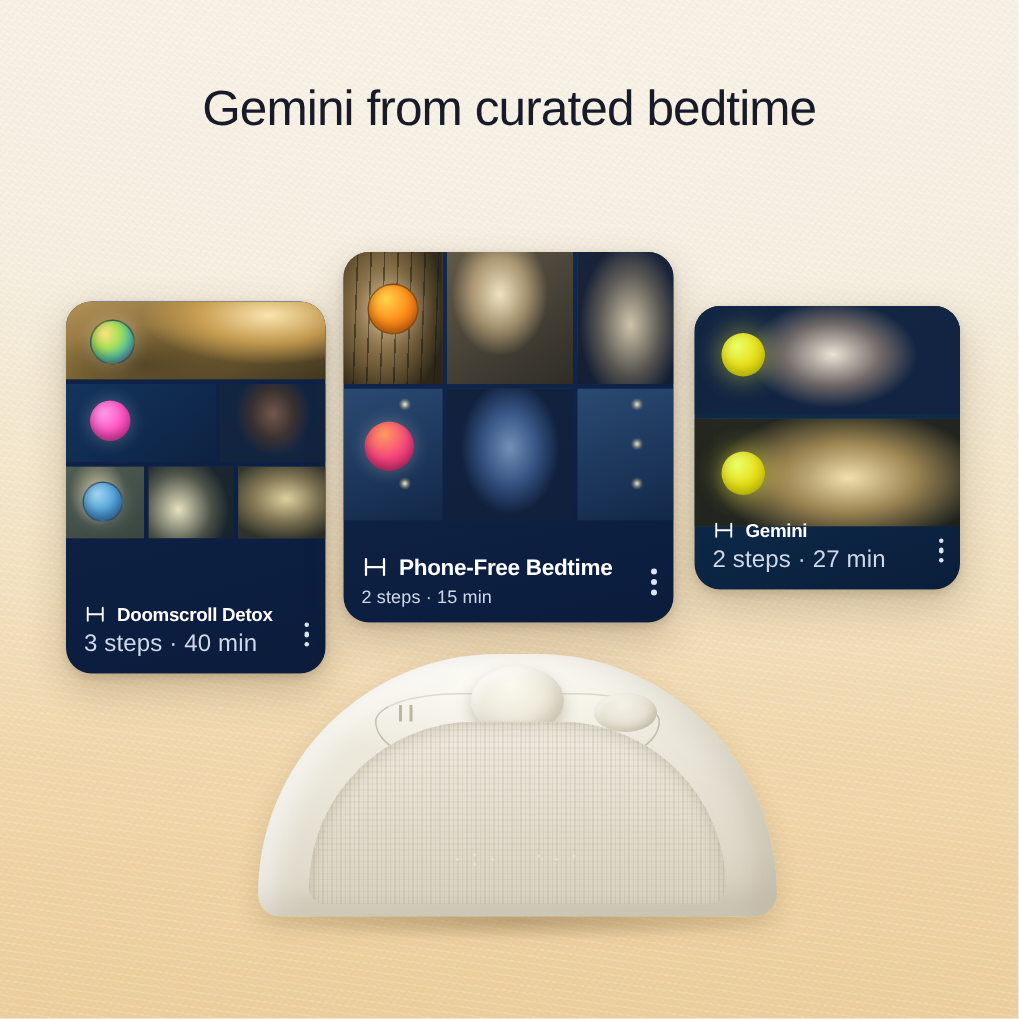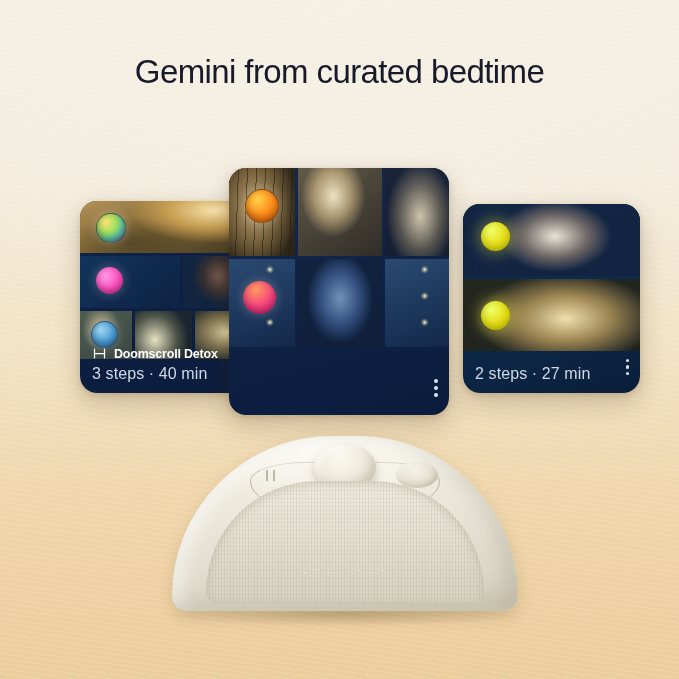--- a/index.html
+++ b/index.html
@@ -31,21 +31,21 @@
   
   .card{
     position:absolute; border-radius:17px; overflow:hidden;
     background:linear-gradient(170deg,#112banchor 0%, #0d2144 100%);
     box-shadow:0 10px 26px rgba(60,40,15,.22), 0 2px 6px rgba(60,40,15,.14);
   }
   .card.side{ background:linear-gradient(165deg,#10254b 0%,#0b1c3c 100%); }
   .card.mid{ background:linear-gradient(165deg,#12294f 0%,#0b1c3c 100%); }
   .card.gem{ background:linear-gradient(160deg,#0c2342 0%,#0d2c4c 45%,#0a1e3a 100%); }
 
-  .card-left { left:44px;  top:201px; width:173px; height:192px;margin-left:36px; }
+  .card-left { left:44px;  top:201px; width:173px; height:248px; }
   .card-mid  { left:229px; top:168px; width:220px; height:247px; z-index:5; }
   .card-right{ left:463px; top:204px; width:177px; height:189px; }
 
   .tiles{ position:absolute; left:0; right:0; top:0; display:flex; flex-direction:column; }
   .tile-row{ display:flex; position:relative; overflow:hidden; }
   .tile{ position:relative; overflow:hidden; }
 
   
   .badge{
     position:absolute; border-radius:50%;
@@ -265,20 +265,31 @@
     </div>
     <div class="tile-row" style="height:88px;margin-top:3px">
       <div class="tile art-bulbs" style="flex:0 0 30%">
         <span class="badge b-magenta" style="left:14px;top:22px;width:33px;height:33px"></span>
       </div>
       <div class="tile art-cat" style="flex:0 0 38%;margin-left:3px"></div>
       <div class="tile art-bulbs" style="flex:1;margin-left:3px"></div>
     </div>
   </div>
 
+  <div class="card-foot">
+    <div class="foot-top">
+      <svg class="routine-icon" width="18" height="18" viewBox="0 0 24 24">
+        <g fill="none" stroke="#ffffff" stroke-width="2" stroke-linecap="round">
+          <path d="M4 5v14M20 5v14M4 12h16"></path>
+        </g>
+      </svg>
+      <span class="card-title">Phone-Free Bedtime</span>
+    </div>
+    <div class="card-sub">2 steps · 15 min</div>
+  </div>
   <div class="dots">
       <i></i>
       <i></i>
       <i></i>
     </div>
 </div>
 
 <div class="card gem card-right">
   <div class="tiles">
     <div class="tile-row" style="height:72px">
@@ -287,20 +298,28 @@
       </div>
     </div>
     <div class="tile-row" style="height:72px;margin-top:3px">
       <div class="tile art-gold" style="flex:1">
         <span class="badge b-yellow" style="left:18px;top:22px;width:29px;height:29px"></span>
       </div>
     </div>
   </div>
 
   <div class="card-foot">
+    <div class="foot-top">
+      <svg class="routine-icon" width="15" height="15" viewBox="0 0 24 24">
+        <g fill="none" stroke="#ffffff" stroke-width="2" stroke-linecap="round">
+          <path d="M4 5v14M20 5v14M4 12h16"></path>
+        </g>
+      </svg>
+      <span class="card-title">Gemini</span>
+    </div>
     <div class="card-sub">2 steps · 27 min</div>
   </div>
   <div class="dots">
       <i></i>
       <i></i>
       <i></i>
     </div>
 </div>
 
 <div class="speaker">

